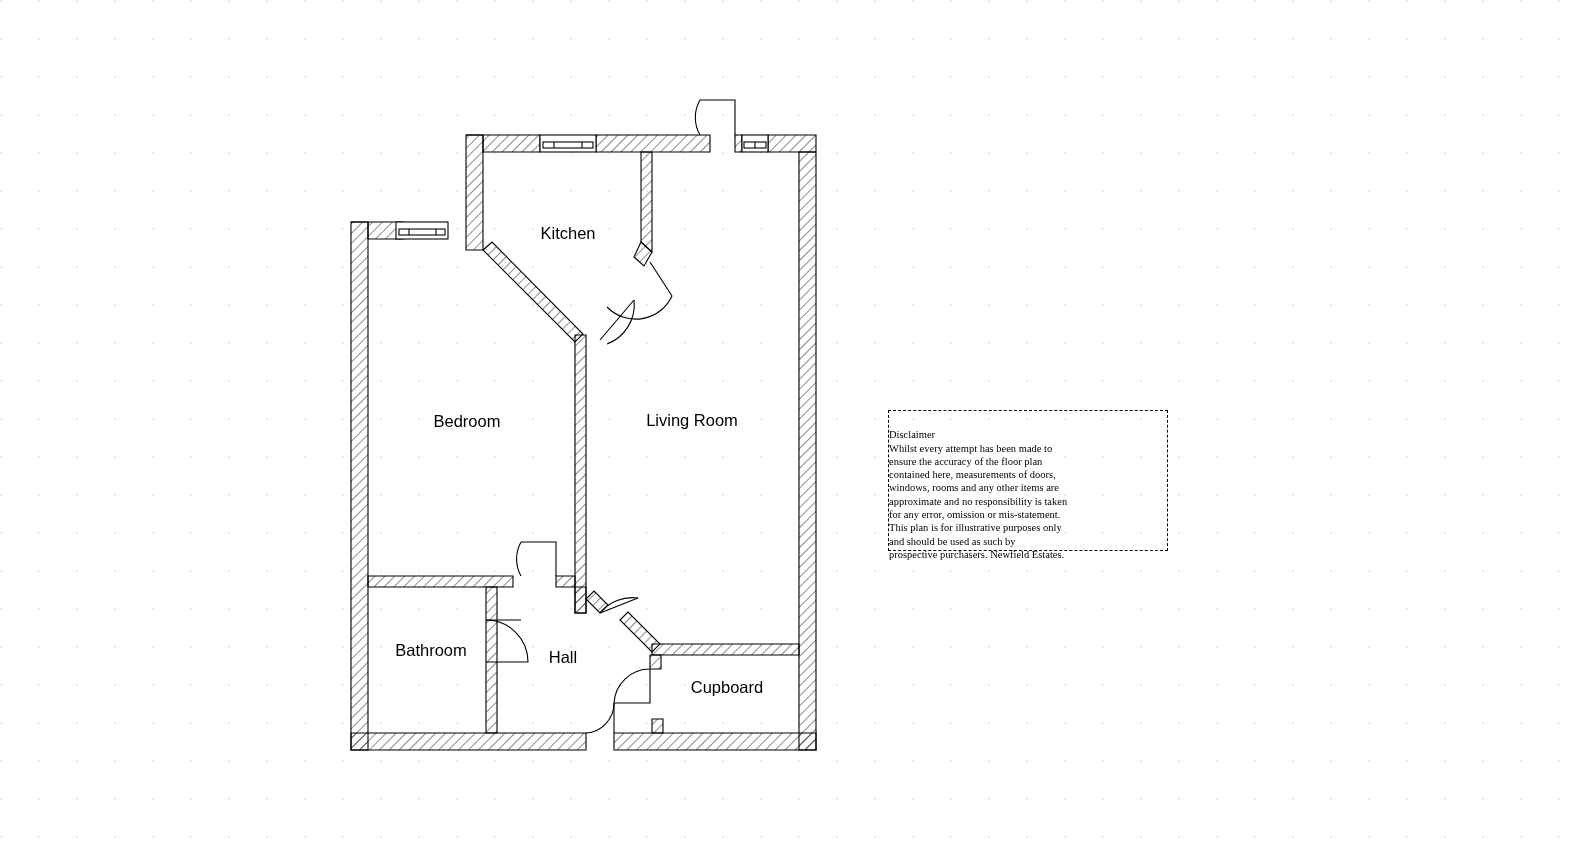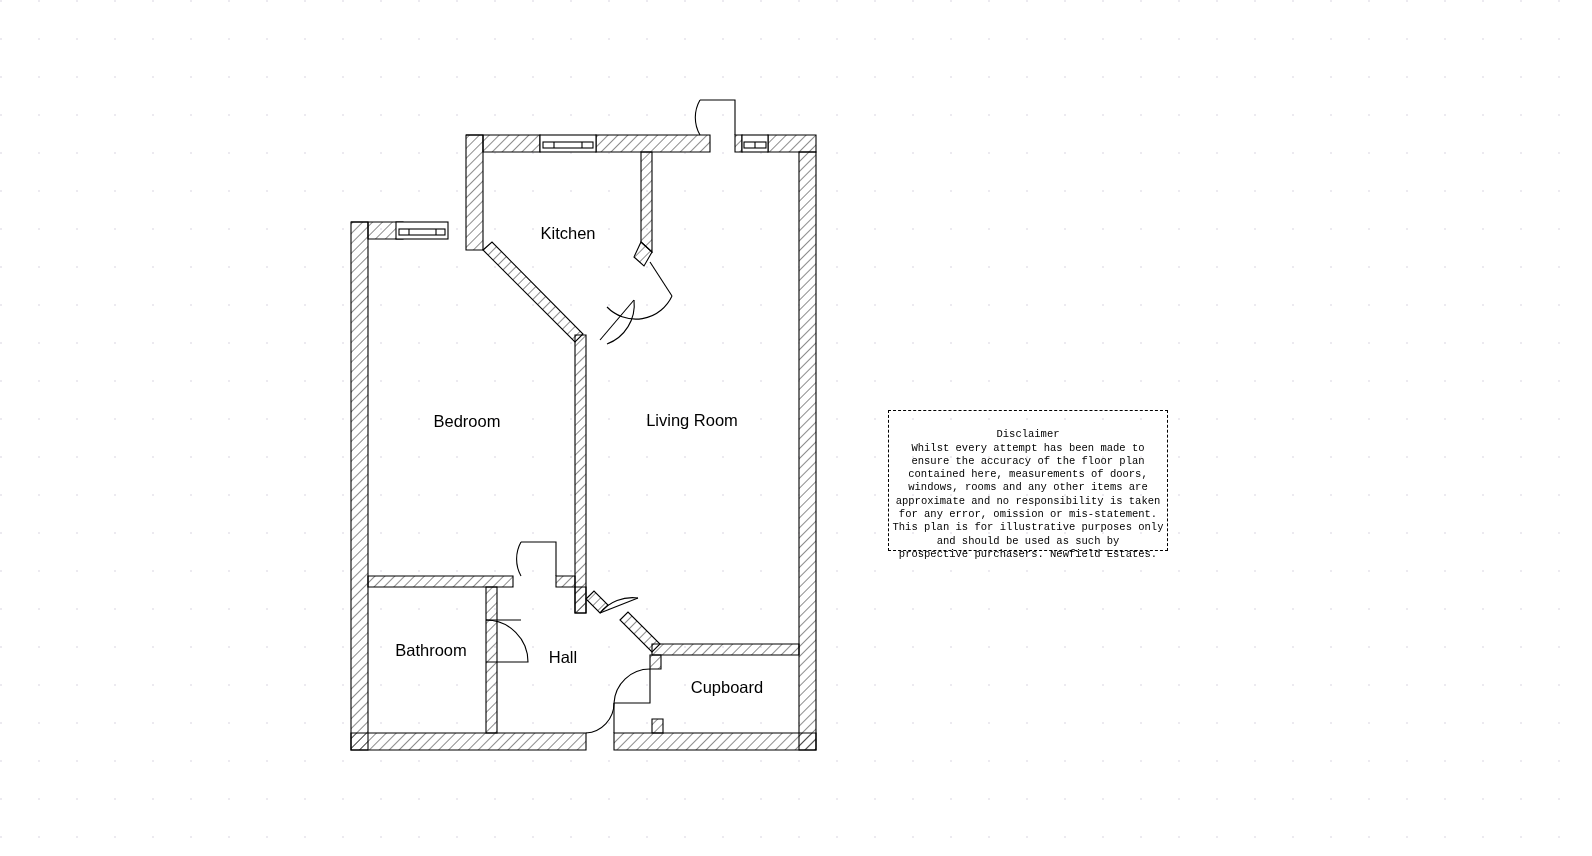--- a/index.html
+++ b/index.html
@@ -33,22 +33,22 @@
     text-anchor: middle;
     dominant-baseline: middle;
   }
   .disclaimer-box {
     position: absolute;
     box-sizing: border-box;
     border: 1px dashed #000000;
     background: transparent;
   }
   .disclaimer-inner {
-    text-align: center;
-    font-family: Liberation Mono, monospace;
+    text-align: left;
+    font-family: Liberation Serif, serif;
     font-size: 10.5px;
     line-height: 13.3px;
     color: #000000;
     padding-top: 4px;
     white-space: pre-line;
   }
   .disclaimer-title {
     display: block;
   }
 </style>

